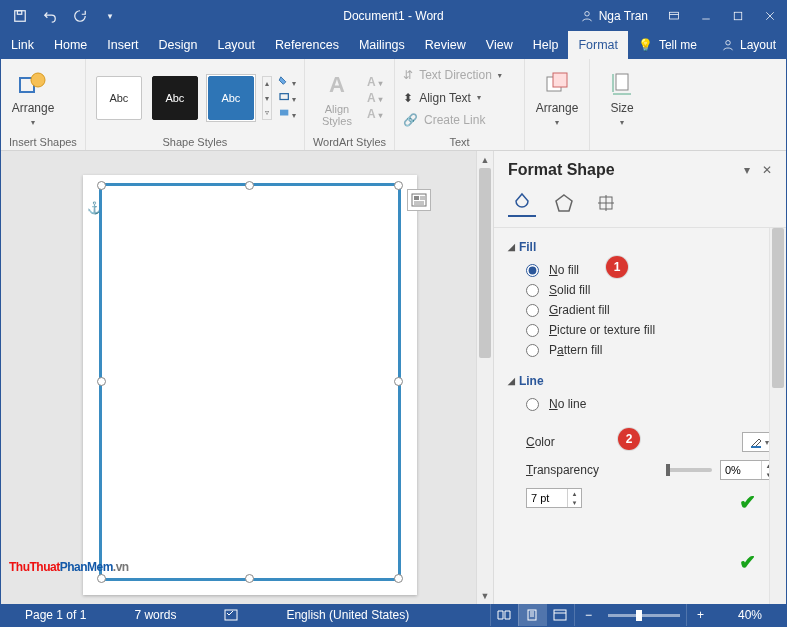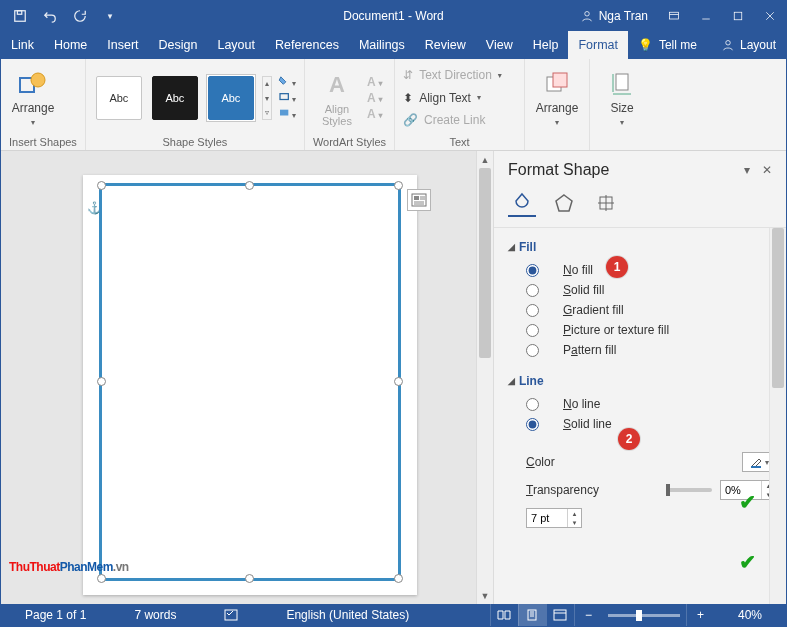--- a/index.html
+++ b/index.html
@@ -49,30 +49,30 @@
 .h-bl{left:-5px;bottom:-5px}.h-bm{left:50%;bottom:-5px;margin-left:-5px}.h-br{right:-5px;bottom:-5px}
 .anchor{position:absolute;left:86px;top:50px;color:#2b579a}
 .layoutbtn{position:absolute;left:406px;top:38px;width:24px;height:22px;border:1px solid #b5b5b5;background:#fff;display:flex;align-items:center;justify-content:center}
 .scroll-v{width:17px;background:#f0f0f0;border-left:1px solid #dcdcdc;display:flex;flex-direction:column}
 .scroll-v .arr{height:17px;display:flex;align-items:center;justify-content:center;color:#666;font-size:9px}
 .scroll-v .track{flex:1;position:relative}
 .scroll-v .thumb{position:absolute;left:2px;right:2px;top:0;height:190px;background:#c7c7c7;border-radius:2px}
 
 .pane{width:293px;background:#f3f3f3;border-left:1px solid #dcdcdc;display:flex;flex-direction:column}
 .pane-hd{display:flex;align-items:center;justify-content:space-between;padding:10px 14px 4px}
-.pane-hd h2{font-size:16px;font-weight:400;color:#2a2a2a}
+.pane-hd h2{font-size:16px;font-weight:700;color:#2a2a2a}
 .pane-hd .pctrl{display:flex;gap:12px;color:#666}
 .pane-tabs{display:flex;gap:14px;padding:6px 14px 10px;border-bottom:1px solid #e1e1e1}
 .ptab{width:28px;height:28px;display:flex;align-items:center;justify-content:center}
 .ptab.active{border-bottom:2px solid #2b579a}
 .pane-body{flex:1;overflow:hidden;position:relative;padding:6px 0 6px 14px}
 .pane-body .psect{margin-top:6px}
 .sect-h{display:flex;align-items:center;gap:4px;color:#2b579a;font-weight:600;font-size:12px;cursor:pointer;margin-bottom:6px}
 .sect-h .tri{font-size:9px;color:#555}
-.optrow{display:flex;align-items:center;gap:24px;padding:3px 0 3px 18px;color:#333}
+.optrow{display:flex;align-items:center;gap:10px;padding:3px 0 3px 18px;color:#333}
 .optrow input[type=radio]{accent-color:#2b579a;margin:0}
 .fieldrow{display:flex;align-items:center;padding:4px 10px 4px 18px;color:#333;gap:8px}
 .fieldrow .flab{flex:1}
 .spin{display:flex;align-items:center;border:1px solid #adadad;background:#fff;height:20px}
 .spin input{border:none;width:40px;font-size:11px;padding:0 4px;outline:none}
 .spin .updn{width:14px;display:flex;flex-direction:column;border-left:1px solid #d0d0d0}
 .spin .updn span{height:9px;font-size:7px;text-align:center;line-height:9px;color:#555}
 .colorbtn{width:34px;height:20px;border:1px solid #adadad;background:#fff;display:flex;align-items:center;justify-content:center;gap:2px}
 .slider{flex:0 0 46px;height:4px;background:#c7c7c7;position:relative;border-radius:2px}
 .slider .sthumb{position:absolute;left:0;top:-4px;width:4px;height:12px;background:#666}
@@ -384,24 +384,20 @@
 
       <div class="psect" style="margin-top:14px">
         <div class="sect-h">
             <span class="tri">◢</span>
             <span>Line</span>
           </div>
         <label class="optrow">
             <input type="radio" name="line" style="">
             <span><u class="hot">N</u>o line</span>
           </label>
-        <label class="optrow">
-            <input type="radio" name="line" checked="" style="">
-            <span><u class="hot">S</u>olid line</span>
-          </label>
         <div class="callout" style="top:200px;left:124px">2</div>
       </div>
 
       <div class="psect" style="margin-top:14px">
         <div class="fieldrow">
           <span class="flab"><u class="hot">C</u>olor</span>
           <div class="colorbtn">
             <svg width="14" height="14" viewBox="0 0 14 14">
                 <path d="M3 11l7-7 2 2-7 7z" fill="#fff" stroke="#555"></path>
                 <rect x="2" y="11" width="10" height="2" fill="#2e75b6"></rect>

